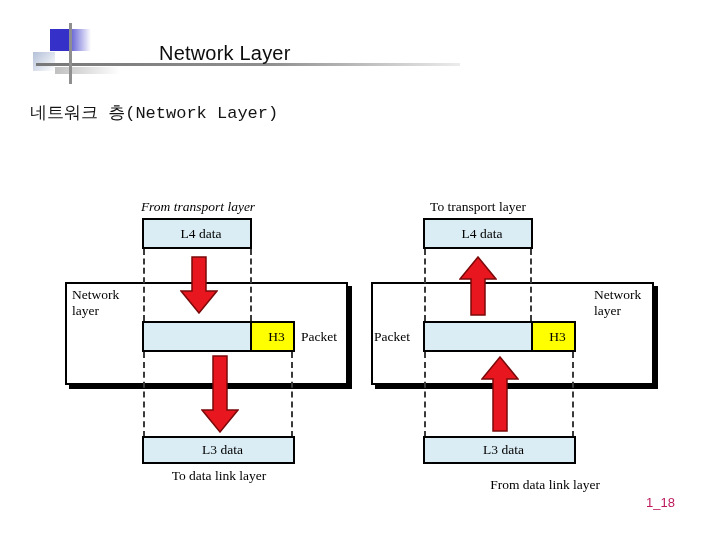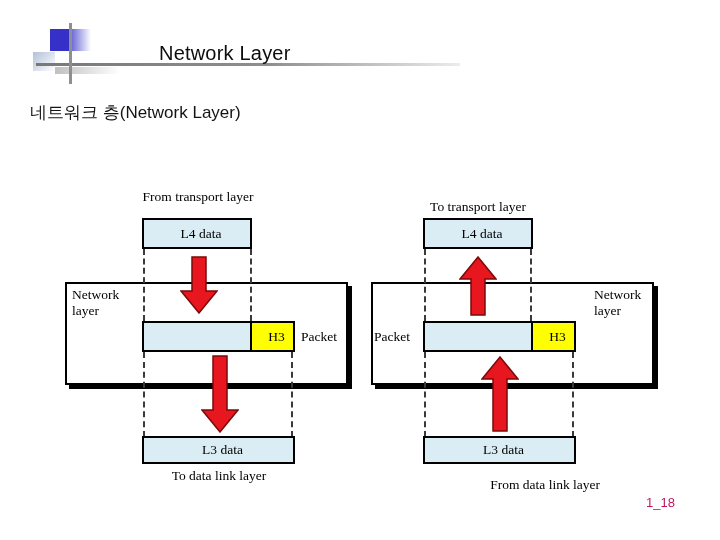--- a/index.html
+++ b/index.html
@@ -12,21 +12,21 @@
   .logo-blue-tail{position:absolute;left:71px;top:29px;width:20px;height:22px;
     background:linear-gradient(to right,rgba(53,49,200,.75),rgba(53,49,200,0));}
   .logo-gray-sq{position:absolute;left:33px;top:52px;width:22px;height:19px;
     background:linear-gradient(135deg,#b3c0d8,rgba(255,255,255,0));}
   .logo-gray-tail{position:absolute;left:55px;top:67px;width:65px;height:7px;
     background:linear-gradient(to right,rgba(140,140,140,.55),rgba(140,140,140,0));}
   .logo-vline{position:absolute;left:69px;top:23px;width:3px;height:61px;background:#8f8f8f;}
   .logo-hline{position:absolute;left:36px;top:63px;width:424px;height:3px;
     background:linear-gradient(to right,#787878 0%,#8f8f8f 55%,#ececec 100%);}
   .title{position:absolute;left:159px;top:42px;font-size:20px;color:#0d0d0d;letter-spacing:.2px;}
-  .subtitle{position:absolute;left:30px;top:101px;font-size:17px;color:#141414;}
+  .subtitle{position:absolute;left:30px;top:101px;font-size:17px;color:#141414;font-family:Liberation Mono, monospace;}
   .page-number{position:absolute;left:646px;top:495px;font-size:13px;color:#be185d;}
   
   .dlabel{position:absolute;font-family:"Liberation Serif","DejaVu Serif",serif;
     font-size:13.5px;color:#000;z-index:3;}
   .centered{text-align:center;width:200px;}
   .box{position:absolute;box-sizing:border-box;border:2px solid #000;background:#daedf4;
     display:flex;align-items:center;justify-content:center;
     font-family:"Liberation Serif","DejaVu Serif",serif;font-size:13.5px;color:#000;z-index:3;padding-left:8px;}
   .hbox{background:#ffff00;}
   .netbox{position:absolute;box-sizing:border-box;border:2px solid #000;background:#fff;
@@ -48,21 +48,21 @@
   <div class="logo-blue-tail"></div>
   <div class="logo-hline"></div>
   <div class="logo-vline"></div>
 
   <div class="title">Network Layer</div>
   <div class="subtitle">네트워크 층(Network Layer)</div>
 
   <div class="netbox" style="left:65px;top:282px;width:283px;height:103px;"></div>
   <div class="layer-label" style="left:72px;top:287px;">Network layer</div>
 
-  <div class="dlabel centered" style="left:98px;top:189px;">From transport layer</div>
+  <div class="dlabel centered" style="left:98px;top:199px;font-style:italic;">From transport layer</div>
 
   <div class="box" style="left:142px;top:218px;width:110px;height:31px;">L4 data</div>
 
   <div class="dash" style="left:143px;top:249px;height:72px;"></div>
   <div class="dash" style="left:250px;top:249px;height:72px;"></div>
 
   <svg class="arrow" style="left:180px;top:256px;" width="38" height="58" viewBox="0 0 38 58">
     <polygon points="12,1 26,1 26,35 37,35 19,57 1,35 12,35"></polygon>
   </svg>
 

